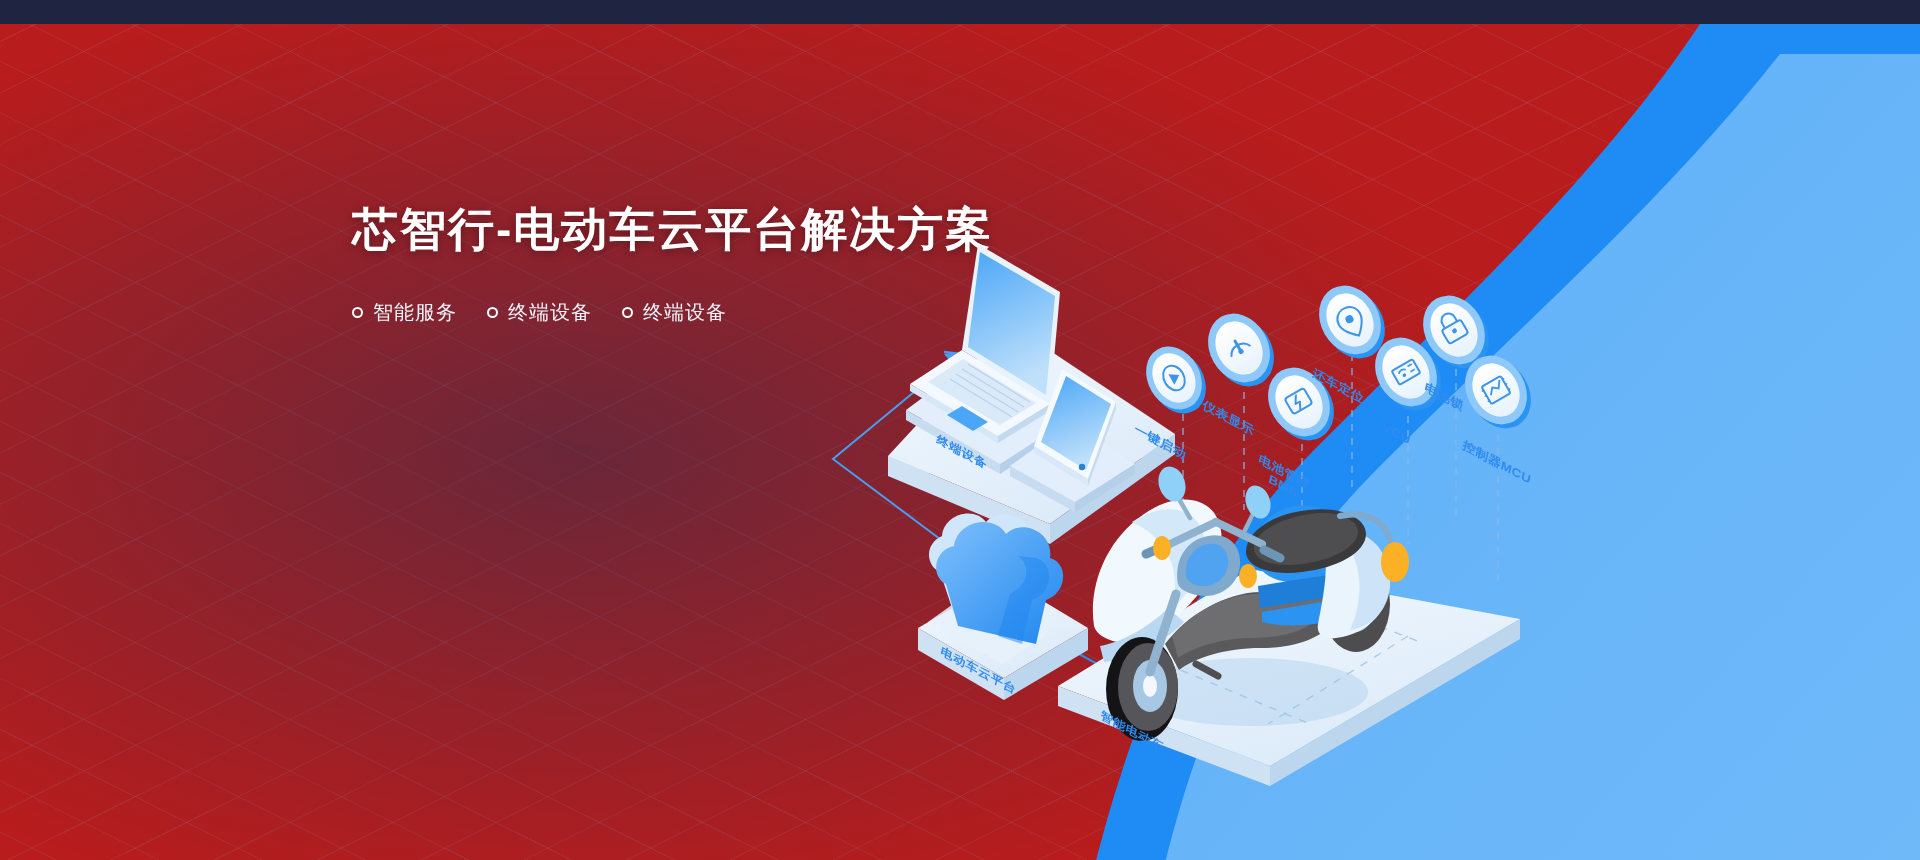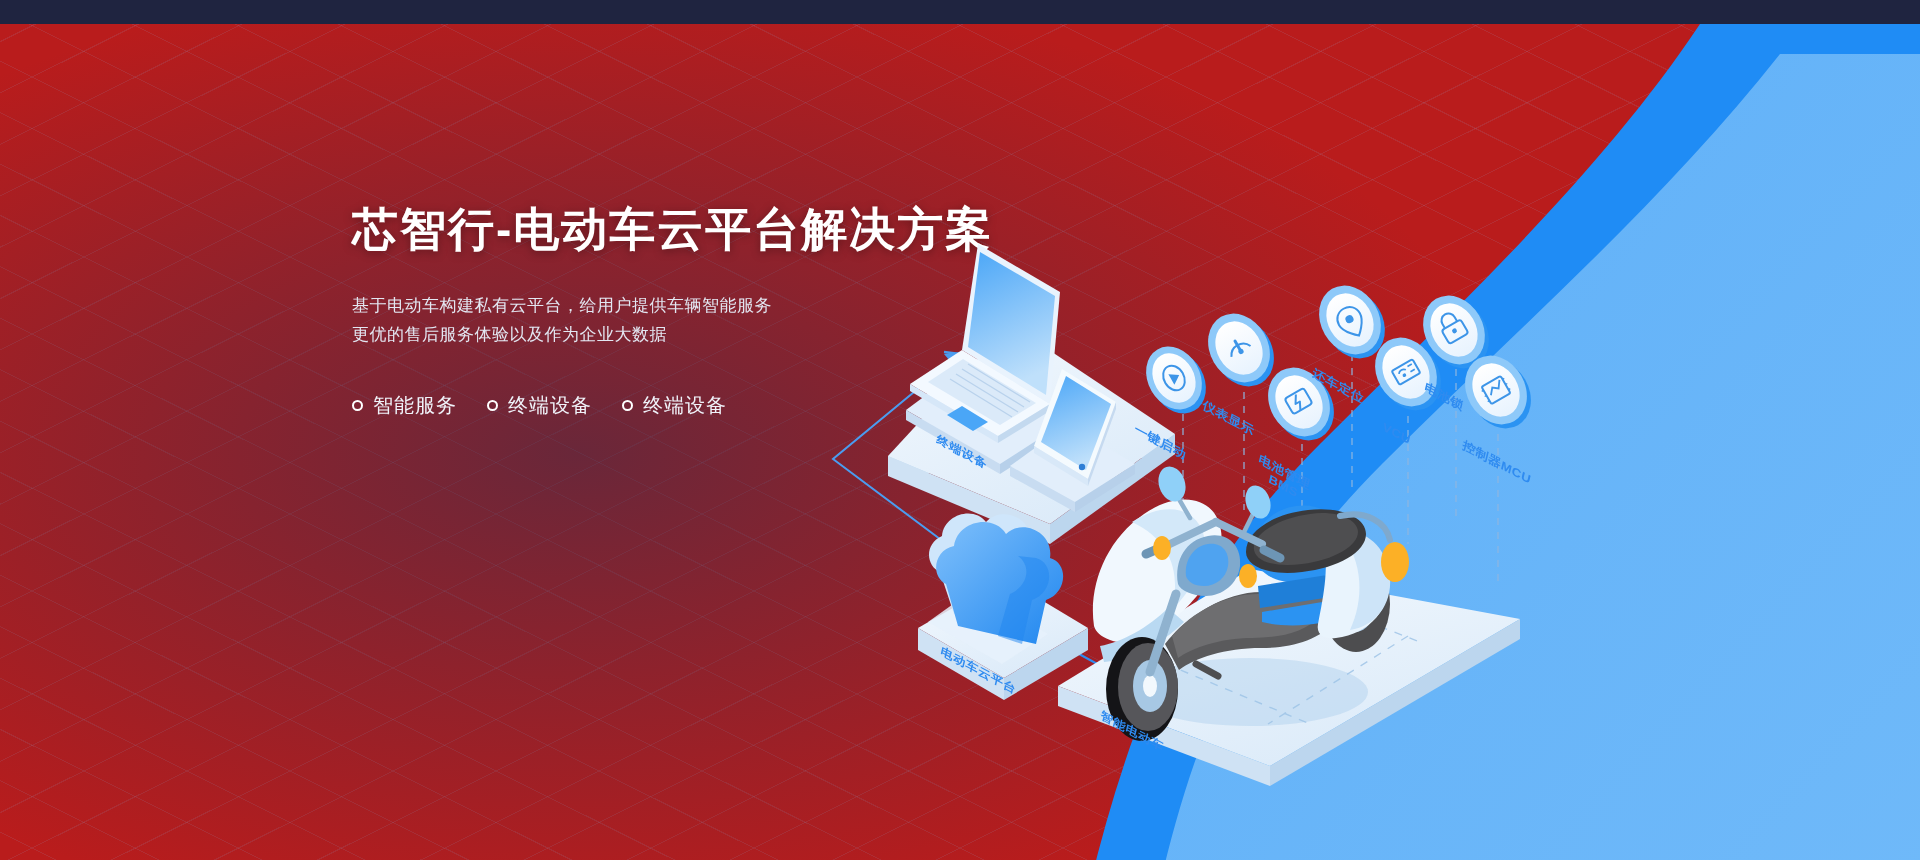--- a/index.html
+++ b/index.html
@@ -100,24 +100,20 @@
       </linearGradient>
     </defs>
 
     <path d="M1920,0 L1920,860 L1090,860 C1130,700 1180,560 1320,420 C1460,280 1600,150 1700,0 Z" fill="#1f8cf5"></path>
 
     <path d="M1920,30 L1920,860 L1160,860 C1196,706 1250,572 1382,440 C1514,308 1660,182 1780,30 Z" fill="url(#waveLight)"></path>
   </svg>
 
   <div class="copy">
     <h1 class="headline">芯智行-电动车云平台解决方案</h1>
-    <div class="subcopy">
-      <div>基于电动车构建私有云平台，给用户提供车辆智能服务</div>
-      <div>更优的售后服务体验以及作为企业大数据</div>
-    </div>
     <div class="tags">
       <div class="tag">
         <span class="ring"></span>
         <span>智能服务</span>
       </div>
       <div class="tag">
         <span class="ring"></span>
         <span>终端设备</span>
       </div>
       <div class="tag">

